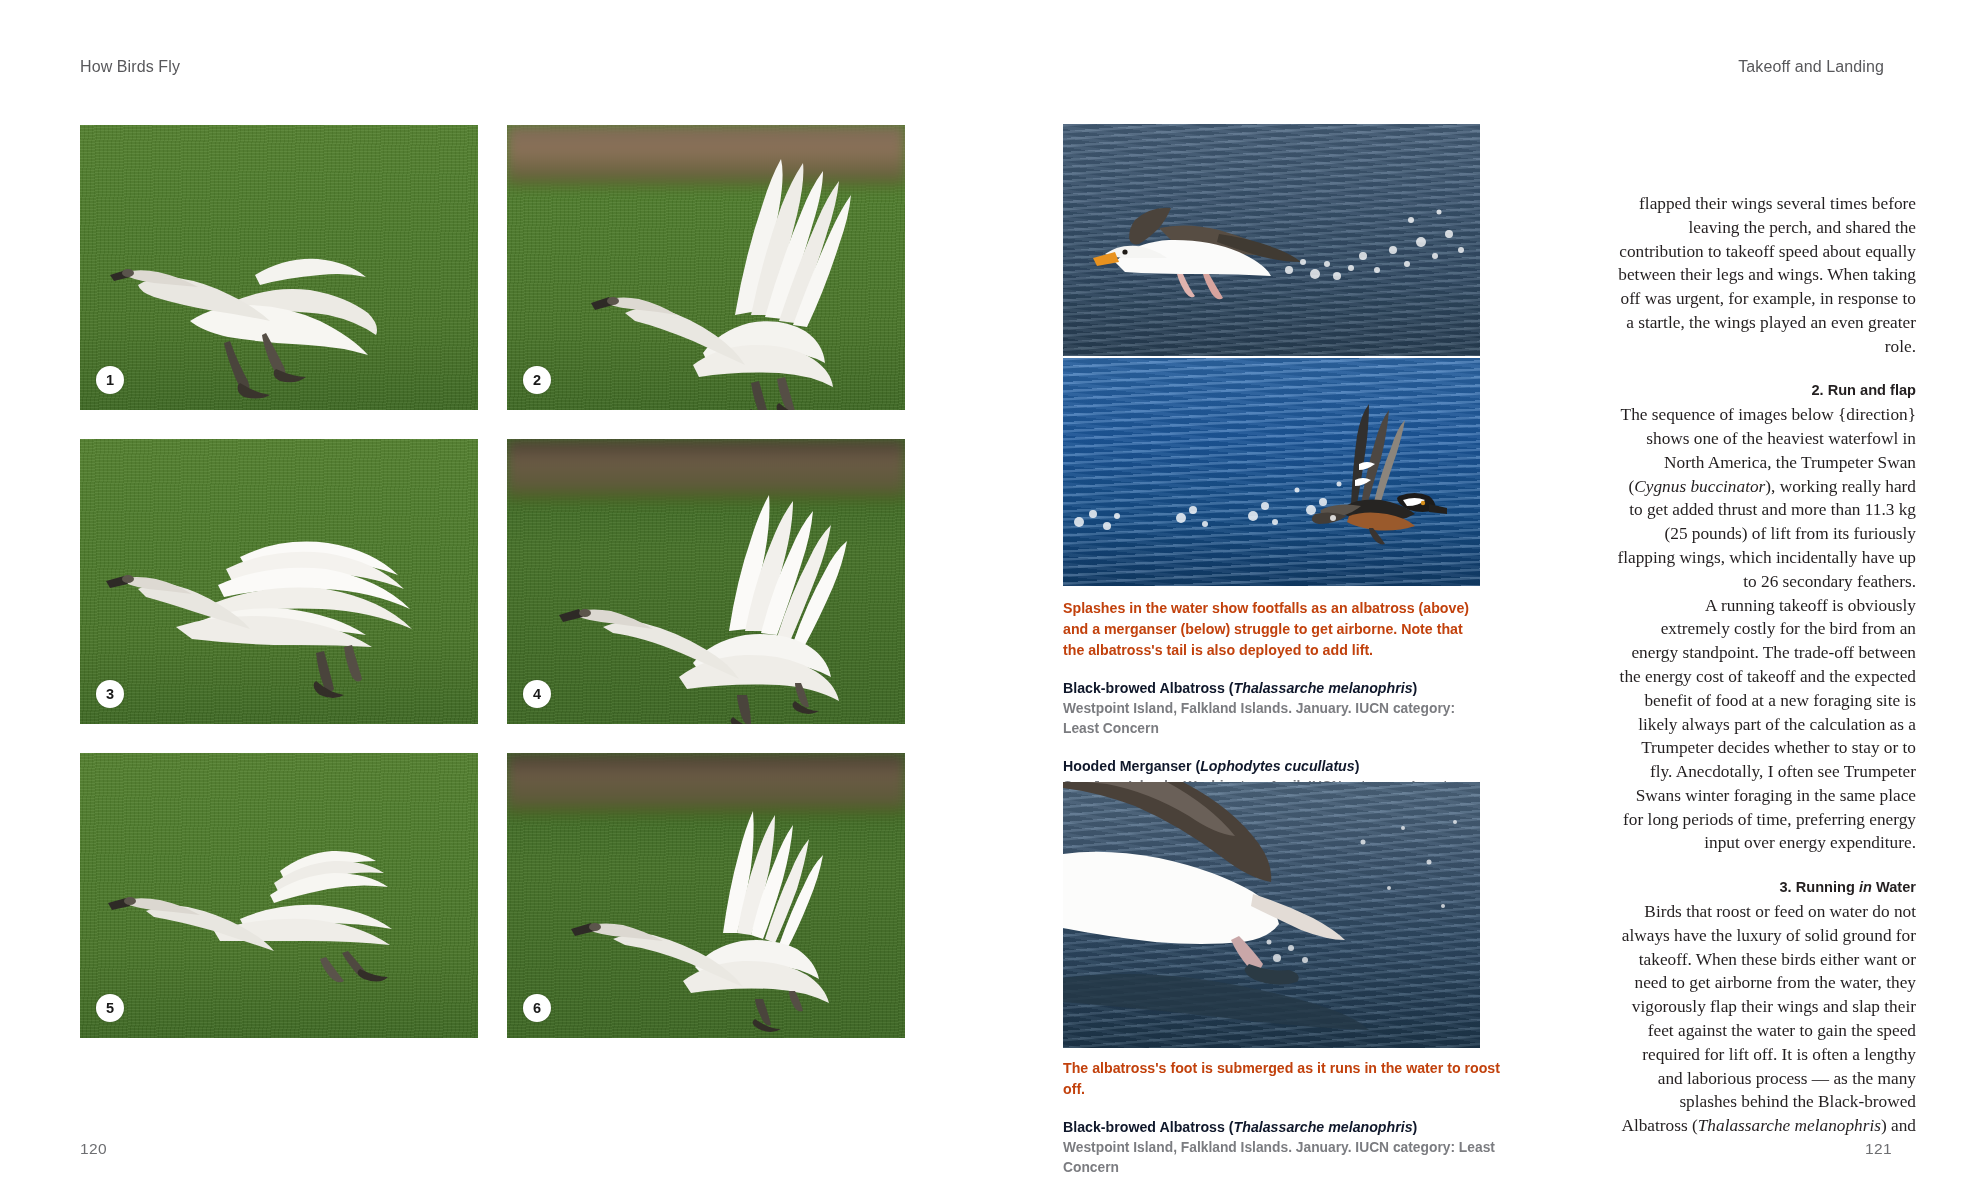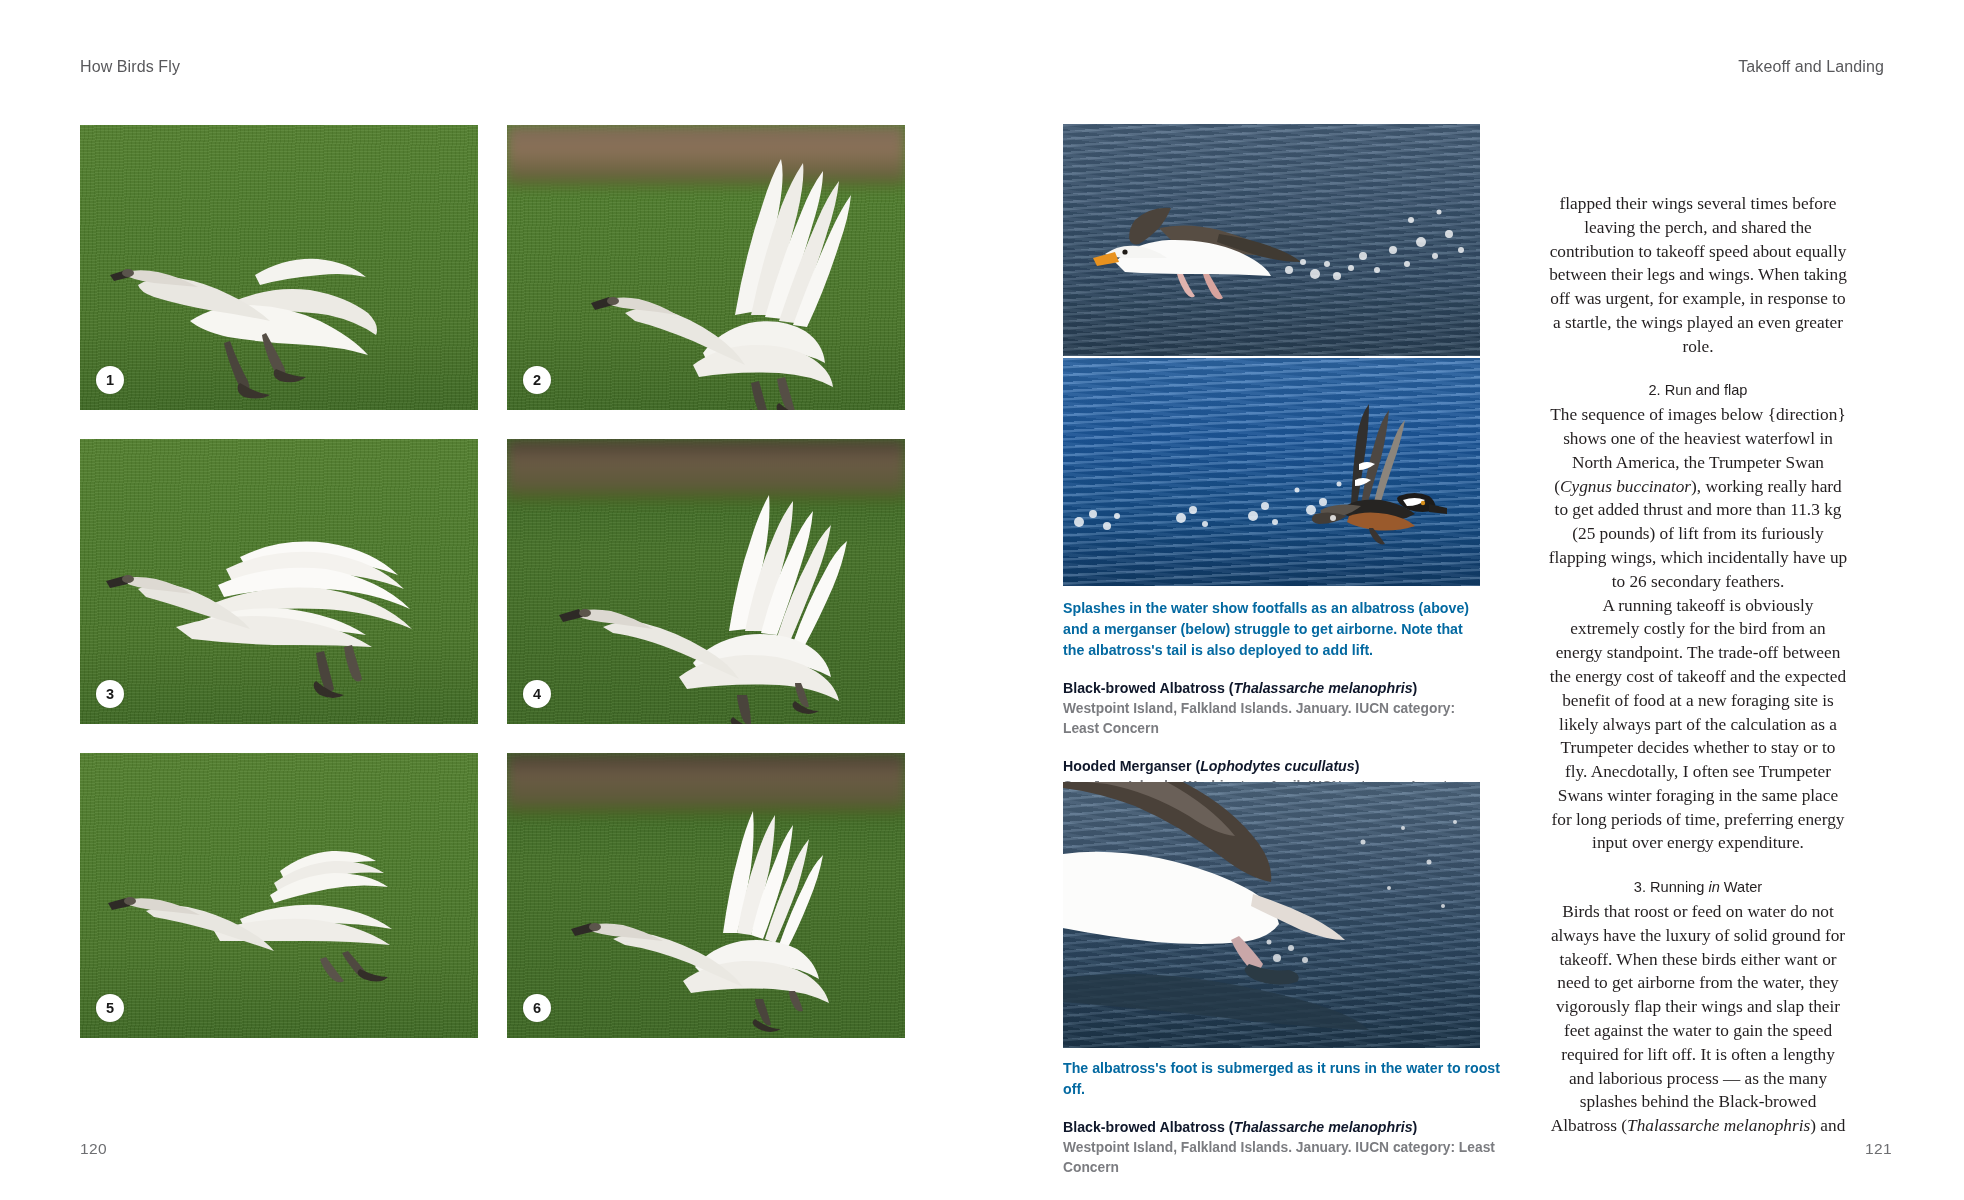--- a/index.html
+++ b/index.html
@@ -216,46 +216,46 @@
   .caption-bottom {
     position: absolute;
     left: 1063px;
     top: 1058px;
     width: 440px;
   }
   .cap-body {
     font-family: "Liberation Sans", sans-serif;
     font-size: 14.2px;
     font-weight: bold;
-    color: #0369a1;
+    color: #c2410c;
     line-height: 1.48;
   }
   .credit { margin-top: 17px; }
   .credit .cap-title  { font-size: 14.2px; }
   .credit .cap-sub    { font-size: 13.8px; }
 
   
   .text-column {
     position: absolute;
-    left: 1548px;
+    left: 1616px;
     top: 192px;
     width: 300px;
     font-family: "Liberation Serif", serif;
     font-size: 17.3px;
     line-height: 1.375;
     color: #231f20;
-    text-align: center;
+    text-align: right;
   }
   .text-column p { margin: 0; }
   .text-column p.indent { text-indent: 1.15em; }
   .text-column i { font-style: italic; }
   .subhead {
     font-family: "Liberation Sans", sans-serif;
     font-size: 14.6px;
-    font-weight: normal;
+    font-weight: bold;
     color: #231f20;
     line-height: 1.5;
     margin-top: 22px;
     margin-bottom: 1px;
   }
   .subhead i { font-style: italic; }
 
   
   .bird-svg { position: absolute; inset: 0; width: 100%; height: 100%; }
 </style>

